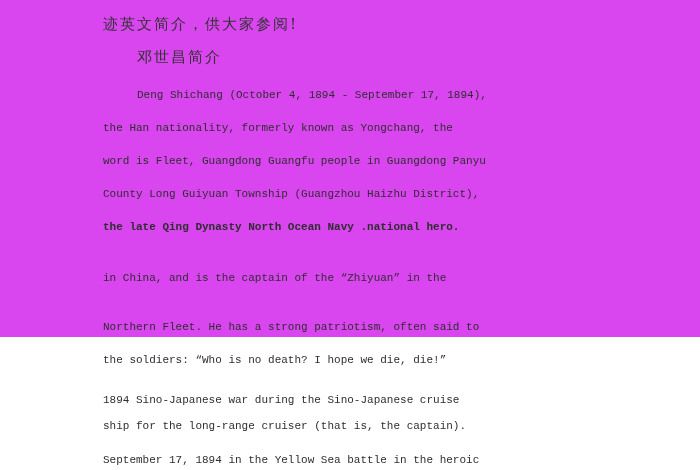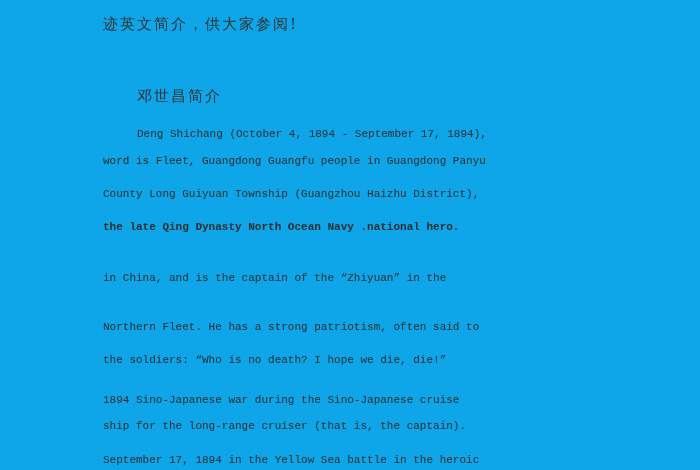--- a/index.html
+++ b/index.html
@@ -11,49 +11,50 @@
       width: 700px;
       height: 470px;
       overflow: hidden;
       position: relative;
     }
     .page {
       position: absolute;
       left: 0;
       top: 0;
       width: 700px;
-      height: 470px;
-      background: #0ea5e9;
+      height: 337px;
+      background: #d946ef;
     }
     .line {
       position: absolute;
       left: 103px;
       white-space: nowrap;
       color: #2e2e2e;
       font-family: "Liberation Mono", "DejaVu Sans Mono", monospace;
       font-size: 11px;
       line-height: 20px;
       letter-spacing: 0px;
     }
     .cjk {
       font-family: "DejaVu Serif", "Liberation Serif", serif;
       font-size: 15px;
       letter-spacing: 2px;
       color: #333;
     }
-    .indent { left: 137px; margin-top: 39px; }
+    .indent { left: 137px; }
   </style>
 </head>
 <body>
 
 <div class="page">
   <div class="line cjk" style="top:14px;">迹英文简介，供大家参阅!</div>
   <div class="line cjk indent" style="top:47px;">邓世昌简介</div>
 
   <div class="line indent" style="top:85px;">Deng Shichang (October 4, 1894 - September 17, 1894),</div>
+  <div class="line" style="top:118px;">the Han nationality, formerly known as Yongchang, the</div>
   <div class="line" style="top:151px;">word is Fleet, Guangdong Guangfu people in Guangdong Panyu</div>
   <div class="line" style="top:184px;">County Long Guiyuan Township (Guangzhou Haizhu District),</div>
   <div class="line" style="top:217px;font-weight:bold;">the late Qing Dynasty North Ocean Navy .national hero.</div>
 
   <div class="line" style="top:268px;">in China, and is the captain of the “Zhiyuan” in the</div>
   <div class="line" style="top:317px;">Northern Fleet. He has a strong patriotism, often said to</div>
   <div class="line" style="top:350px;">the soldiers: “Who is no death? I hope we die, die!”</div>
   <div class="line" style="top:390px;text-align:center;">1894 Sino-Japanese war during the Sino-Japanese cruise</div>
   <div class="line" style="top:416px;">ship for the long-range cruiser (that is, the captain).</div>
   <div class="line" style="top:450px;">September 17, 1894 in the Yellow Sea battle in the heroic</div>

